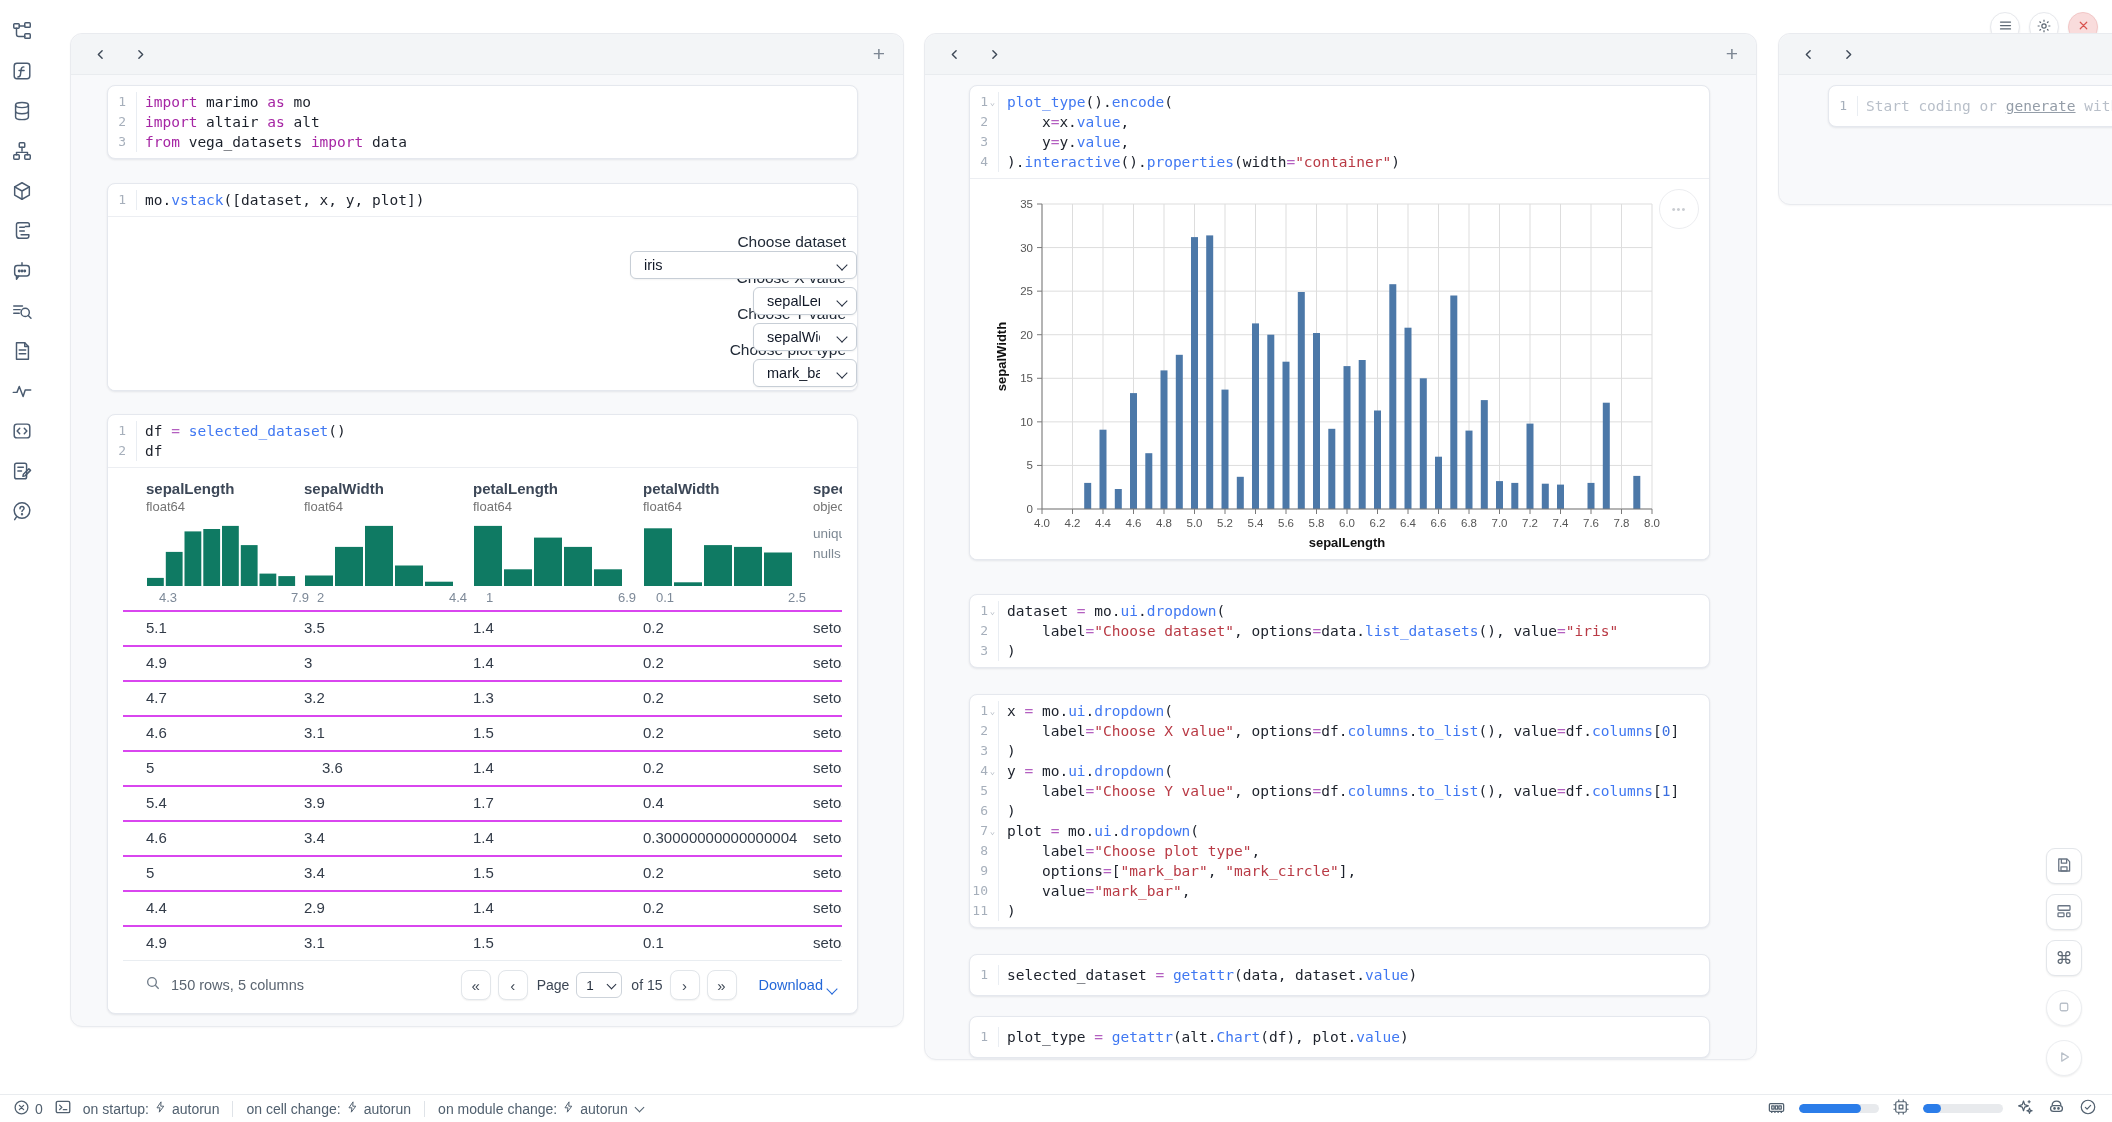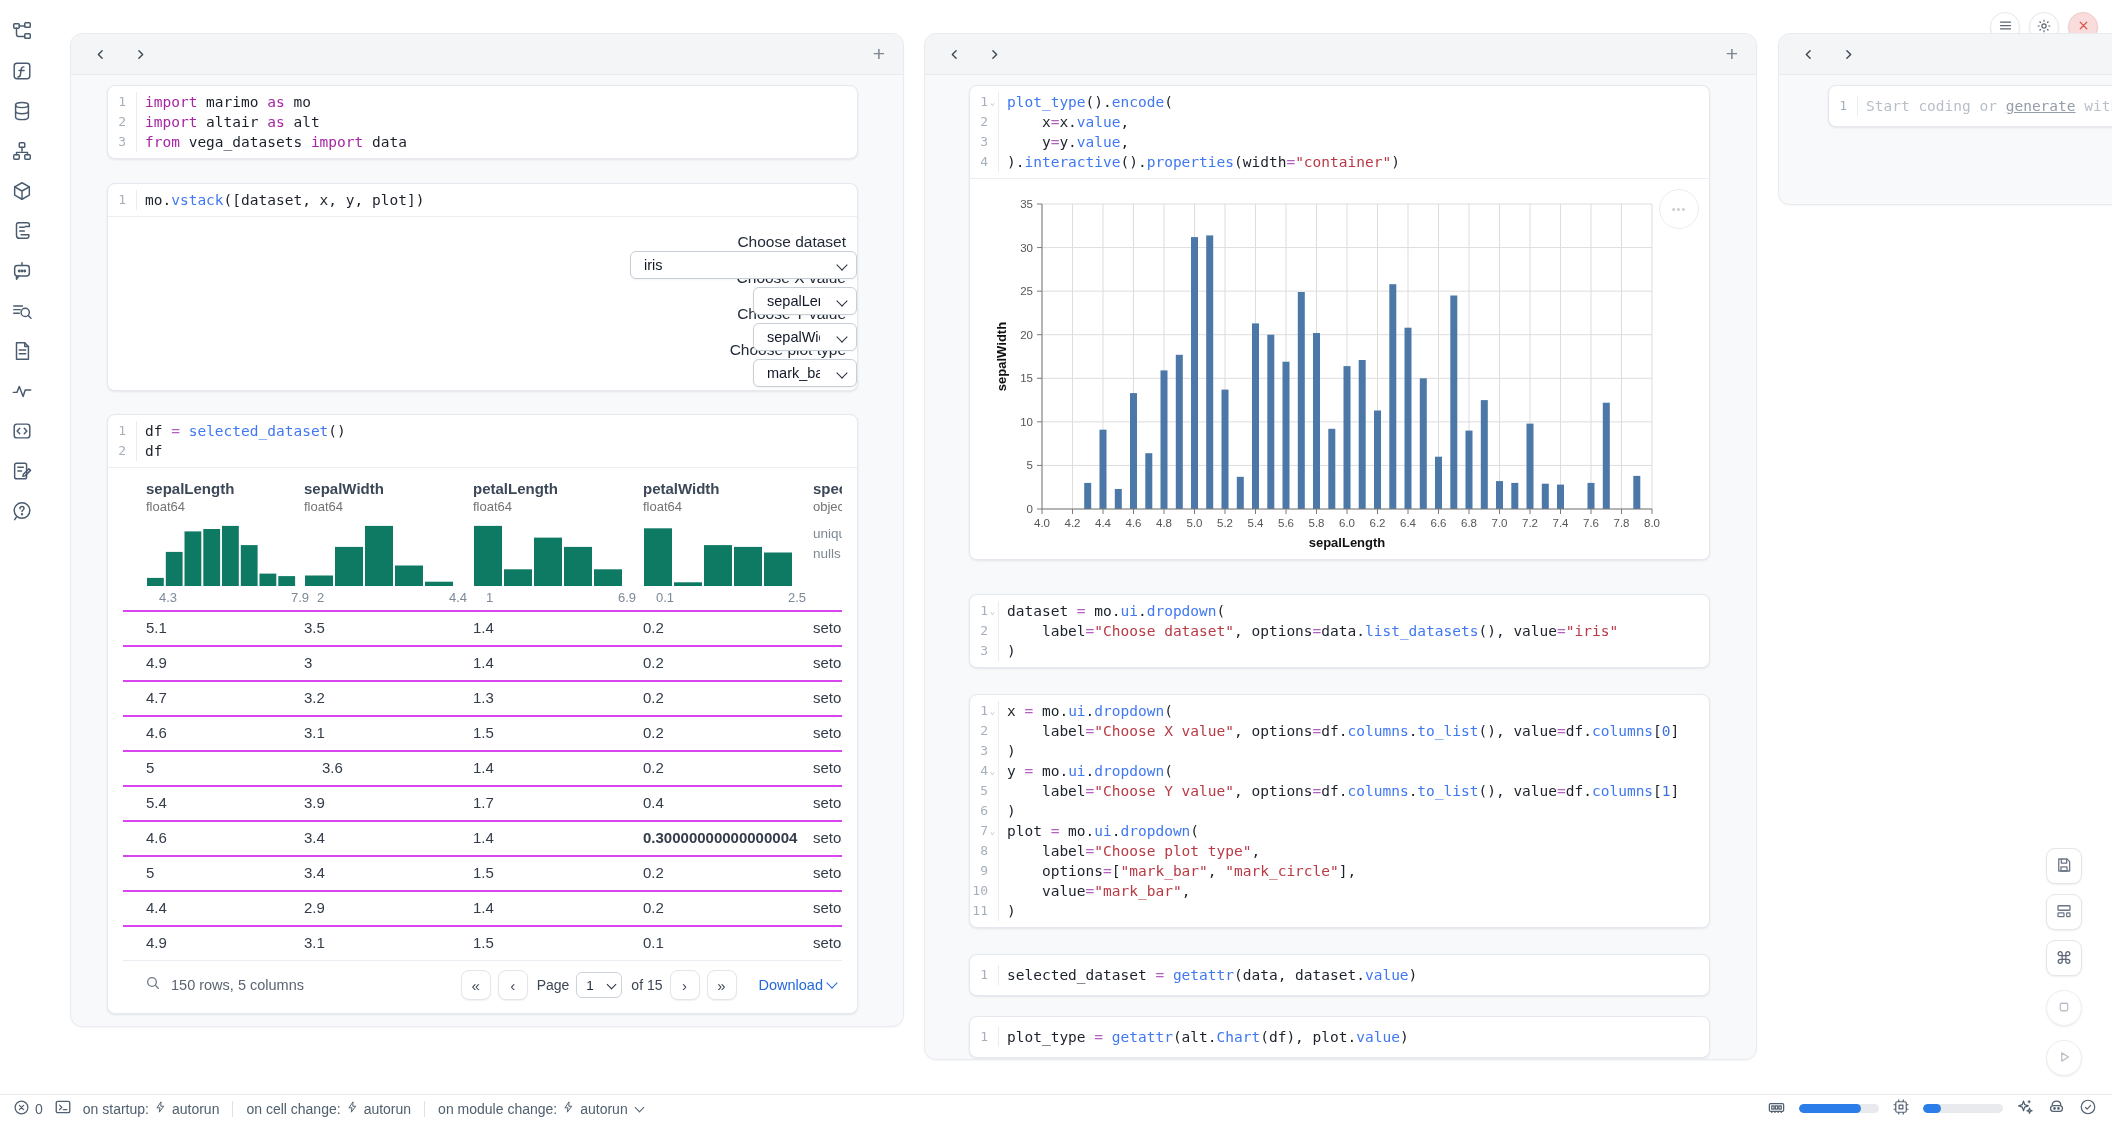--- a/index.html
+++ b/index.html
@@ -61,21 +61,21 @@
   .col-meta{position:absolute;left:0;font-size:13.5px;color:#7d8893;white-space:nowrap;}
   .trow{position:relative;height:33px;border-top:2px solid #d946ef;}
   .tcell{position:absolute;top:0;line-height:32px;font-size:15px;color:#333c49;white-space:nowrap;}
   .tbl-footer{display:flex;align-items:center;height:48px;width:719px;border-top:1px solid #e9edf1;}
   .tbl-summary{font-size:14.5px;color:#5b6571;margin-left:10px;}
   .pg-btn{width:30px;height:30px;border:1px solid #e2e6ea;border-radius:8px;background:#fff;box-shadow:0 1px 1.5px rgba(0,0,0,.06);color:#3f4956;font-size:15px;line-height:1;display:flex;align-items:center;justify-content:center;cursor:pointer;margin-left:7px;font-family:var(--ui-font);}
   .pg-text{font-size:14px;color:#3c4654;margin-left:9px;}
   .pg-sel{position:relative;margin-left:7px;}
   .pg-sel select{appearance:none;height:26px;width:46px;border:1px solid #cdd3da;border-radius:6px;background:#fff;font-size:13.5px;padding:0 18px 0 9px;color:#1f2937;}
   .pg-sel:after{content:"";position:absolute;right:7px;top:9px;width:6px;height:6px;border-right:1.6px solid #273142;border-bottom:1.6px solid #273142;transform:rotate(45deg);pointer-events:none;}
-  .download{margin-left:16px;font-size:14.5px;color:var(--link);background:none;border:none;cursor:pointer;display:flex;align-items:center;gap:5px;font-family:var(--ui-font);}
+  .download{margin-left:16px;font-size:14.5px;color:var(--link);background:none;border:none;cursor:pointer;display:flex;align-items:flex-end;gap:5px;font-family:var(--ui-font);}
   .download .dchev{width:7px;height:7px;border-right:1.7px solid var(--link);border-bottom:1.7px solid var(--link);transform:rotate(45deg);margin-top:-4px;}
   .search-ico{margin-left:22px;color:#707c89;}
   
   .chart-out{position:relative;height:380px;}
   .more-btn{position:absolute;left:689px;top:10px;width:40px;height:40px;border-radius:50%;border:1px solid #ecedf0;background:#fff;color:#c9ccd1;font-size:11px;letter-spacing:1px;cursor:pointer;}
   
   .win-controls{position:absolute;top:12px;right:14px;display:flex;gap:9px;}
   .circle-btn{width:30px;height:30px;border-radius:50%;background:#fff;border:1px solid #e7e9ed;box-shadow:0 1px 2px rgba(0,0,0,.07);display:flex;align-items:center;justify-content:center;color:#5b6672;cursor:pointer;padding:0;}
   .circle-btn.close{background:#f9dcdc;border-color:#f3c7c7;color:#d9534f;}
   
@@ -373,21 +373,21 @@
                   <span class="tcell" style="left: 23px;">5.4</span>
                   <span class="tcell" style="left: 181px;">3.9</span>
                   <span class="tcell" style="left: 350px;">1.7</span>
                   <span class="tcell" style="left: 520px;">0.4</span>
                   <span class="tcell" style="left: 690px;">setosa</span>
                 </div>
                 <div class="trow">
                   <span class="tcell" style="left: 23px;">4.6</span>
                   <span class="tcell" style="left: 181px;">3.4</span>
                   <span class="tcell" style="left: 350px;">1.4</span>
-                  <span class="tcell" style="left: 520px; font-weight: bold;">0.30000000000000004</span>
+                  <span class="tcell" style="left: 520px;">0.30000000000000004</span>
                   <span class="tcell" style="left: 690px;">setosa</span>
                 </div>
                 <div class="trow">
                   <span class="tcell" style="left: 23px;">5</span>
                   <span class="tcell" style="left: 181px;">3.4</span>
                   <span class="tcell" style="left: 350px;">1.5</span>
                   <span class="tcell" style="left: 520px;">0.2</span>
                   <span class="tcell" style="left: 690px;">setosa</span>
                 </div>
                 <div class="trow">

